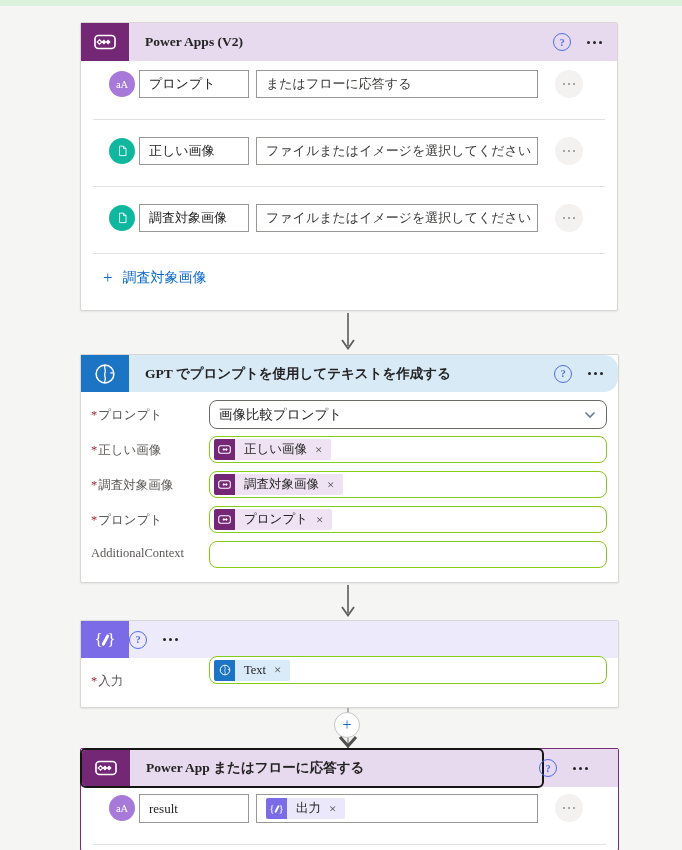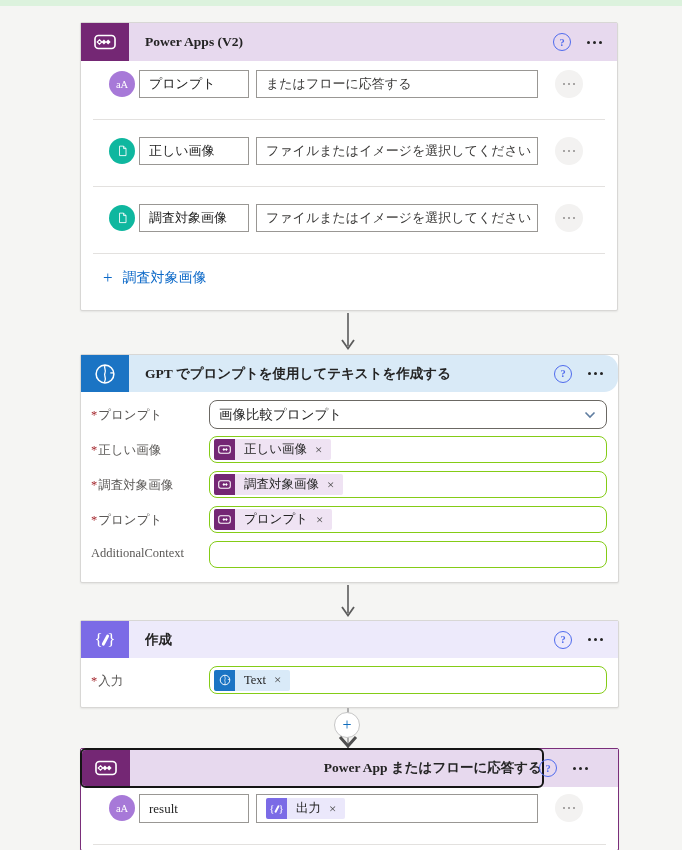--- a/index.html
+++ b/index.html
@@ -69,21 +69,21 @@
                justify-content:center;color:#0f6cbd;font-size:16px;line-height:1;cursor:pointer;}
 
   .compose-glyph{display:flex;align-items:center;color:#fff;}
   .compose-glyph .brace{font-size:17px;font-weight:400;line-height:1;}
   .compose-glyph .pen{width:2.6px;height:12px;background:#fff;border-radius:2px;transform:rotate(28deg);margin:0 1px;}
   .compose-glyph.mini .brace{font-size:11px;}
   .compose-glyph.mini .pen{width:1.8px;height:8px;margin:0 1px;}
 
   .sel-outline{position:absolute;left:-1px;top:-1px;width:464px;height:40px;border:2px solid #151515;
                border-radius:6px;box-sizing:border-box;display:flex;align-items:center;
-               background:#e7d9ee;overflow:hidden;text-align:right;}
+               background:#e7d9ee;overflow:hidden;}
   .card-selected{border:1px solid #7a2e7a;}
   .hdr-actions-abs{position:absolute;right:15px;top:50%;transform:translateY(-50%);}
 </style>
 </head>
 <body>
 
 <div class="canvas">
   <div class="top-strip"></div>
 
   <section class="card" style="left:80px;top:22px;width:538px;height:289px">
@@ -258,35 +258,34 @@
 
   <section class="card" style="left:80px;top:620px;width:539px;height:88px">
     <header class="card-header h-op">
       <div class="icon-block ib-op">
         <span class="compose-glyph">
           <span class="brace">{</span>
             <span class="pen"></span>
             <span class="brace">}</span>
         </span>
       </div>
-      <div class="card-title">作成</div>
       <div class="header-actions">
         <div class="help-circle">?</div>
         <div class="dots">
             <i></i>
             <i></i>
             <i></i>
           </div>
       </div>
     </header>
 
     <div class="flabel" style="top:52px">
       <span class="req">*</span><span>入力</span>
     </div>
-    <div class="fbox" style="top:45px;height:28px">
+    <div class="fbox" style="top:35px;height:28px">
       <span class="pill pill-ai">
         <span class="pill-icon">
           <svg width="14" height="14" viewBox="0 0 24 24">
             <circle cx="12" cy="12" r="8.2" fill="none" stroke="#fff" stroke-width="1.6"></circle>
             <path d="M12 3.9 C10.6 6.5 13.4 8.5 12 11 C10.6 13.5 13.4 15.5 12 18 C11.4 19.1 11.7 19.7 12 20.1" fill="none" stroke="#fff" stroke-width="1.3"></path>
             <path d="M20.1 11 h-3.2" fill="none" stroke="#fff" stroke-width="1.3"></path>
           </svg>
         </span>
         <span class="pill-label">Text</span>
         <span class="pill-close">×</span>

